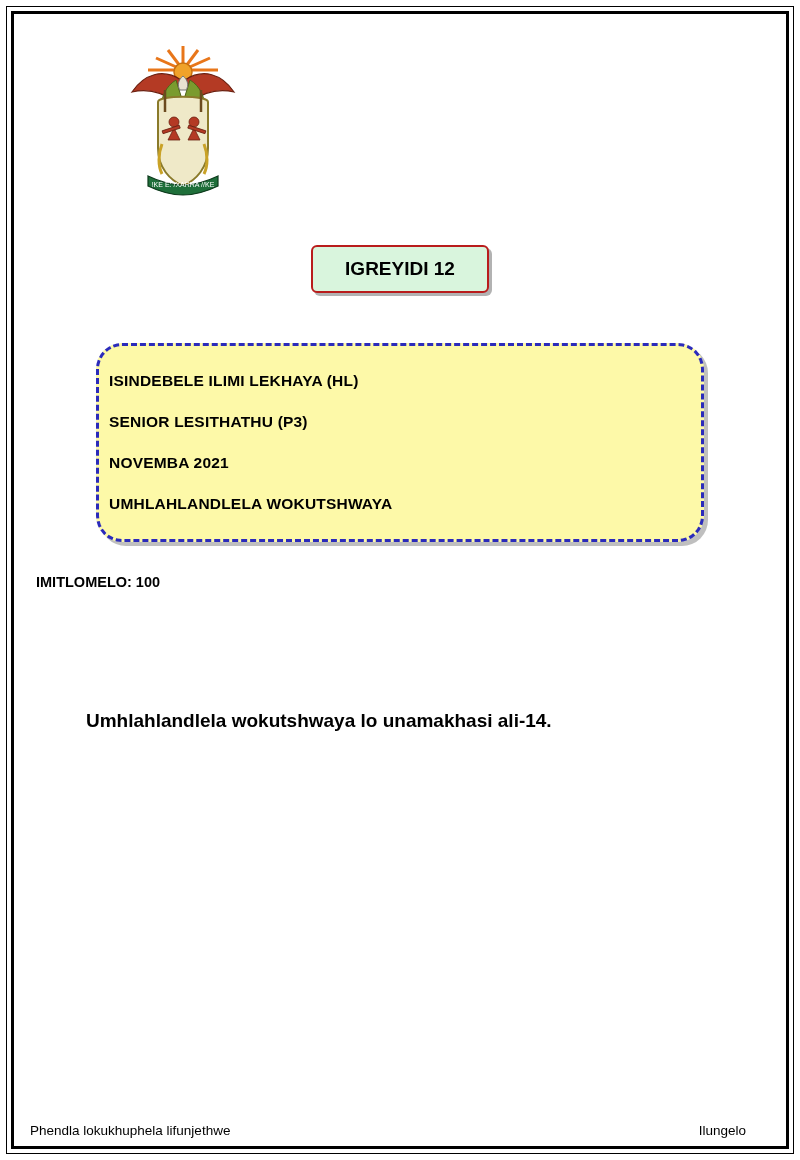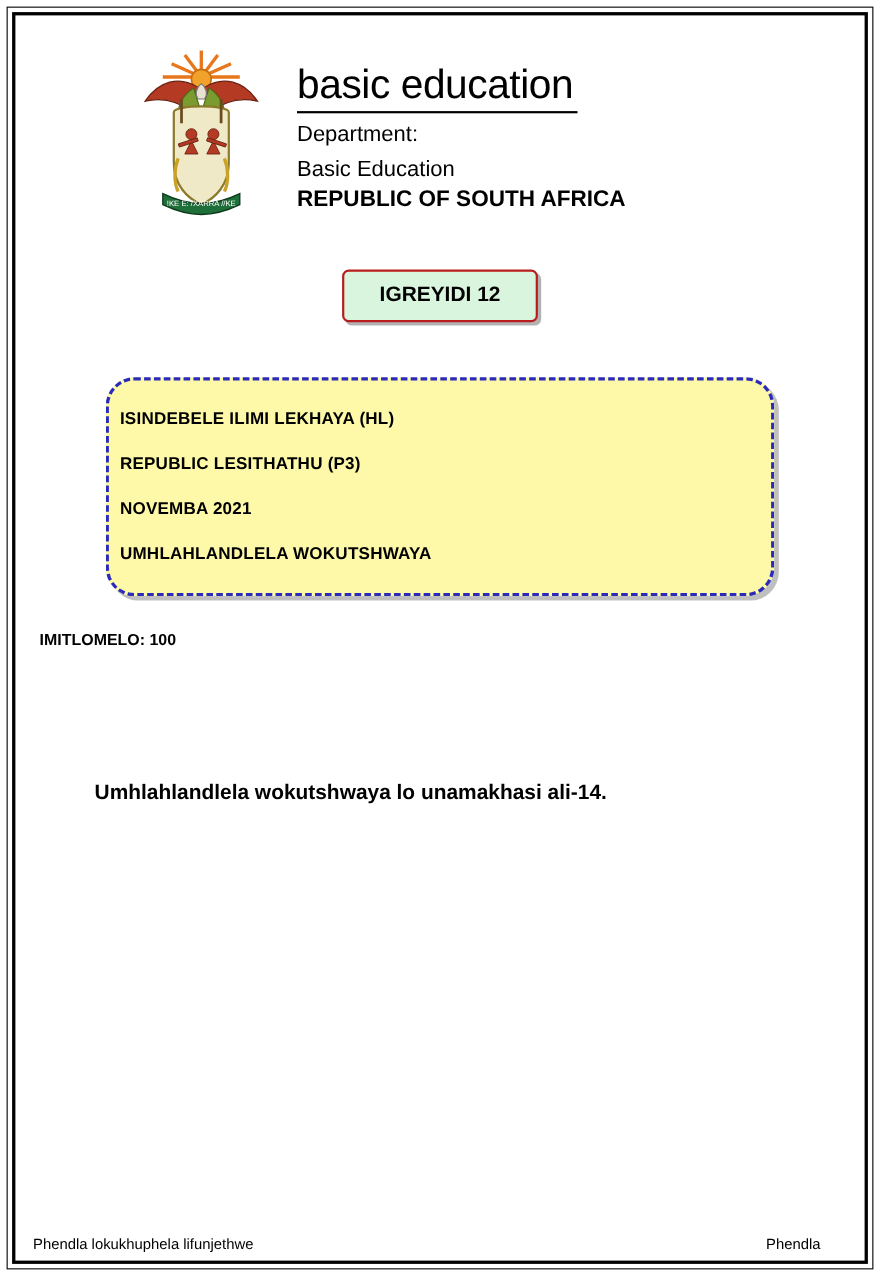--- a/index.html
+++ b/index.html
@@ -228,47 +228,41 @@
           <path d="M86 104 C90 114 90 126 86 134" stroke="#c9a227" stroke-width="3" fill="none"></path>
 
           <line x1="47" y1="50" x2="47" y2="72" stroke="#6b4a1e" stroke-width="2.5"></line>
           <line x1="83" y1="50" x2="83" y2="72" stroke="#6b4a1e" stroke-width="2.5"></line>
 
           <path d="M30 136 C55 148 75 148 100 136 L100 146 C75 158 55 158 30 146 Z" fill="#1f6f3a" stroke="#0d3a1c" stroke-width="1.2"></path>
           <text x="65" y="147" font-size="7" fill="#ffffff" text-anchor="middle" font-family="Liberation Sans, sans-serif">!KE E: /XARRA //KE</text>
         </svg>
       </div>
 
-      <div class="dept-block">
-        <div class="dept-title">basic education</div>
-        <div class="dept-sub">Department:</div>
-        <div class="dept-sub">Basic Education</div>
-        <div class="dept-country">REPUBLIC OF SOUTH AFRICA</div>
-      </div>
 
     </div>
 
 
     <div class="grade-wrap">
       <div class="grade-box">IGREYIDI 12</div>
     </div>
 
     <div class="yellow-wrap">
       <div class="yellow-box">
         <p class="yellow-line">ISINDEBELE ILIMI LEKHAYA (HL)</p>
-        <p class="yellow-line">REPUBLIC LESITHATHU (P3)</p>
+        <p class="yellow-line">SENIOR LESITHATHU (P3)</p>
         <p class="yellow-line">NOVEMBA 2021</p>
         <p class="yellow-line">UMHLAHLANDLELA WOKUTSHWAYA</p>
       </div>
     </div>
 
     <div class="marks">IMITLOMELO:  100</div>
 
     <div class="pages-note">Umhlahlandlela wokutshwaya lo unamakhasi ali-14.</div>
 
   </div>
 
   <div class="footer">
     <div class="footer-left">Phendla lokukhuphela lifunjethwe</div>
-    <div class="footer-right">Phendla</div>
+    <div class="footer-right">Ilungelo</div>
   </div>
 
 </div>
 
 </body></html>

